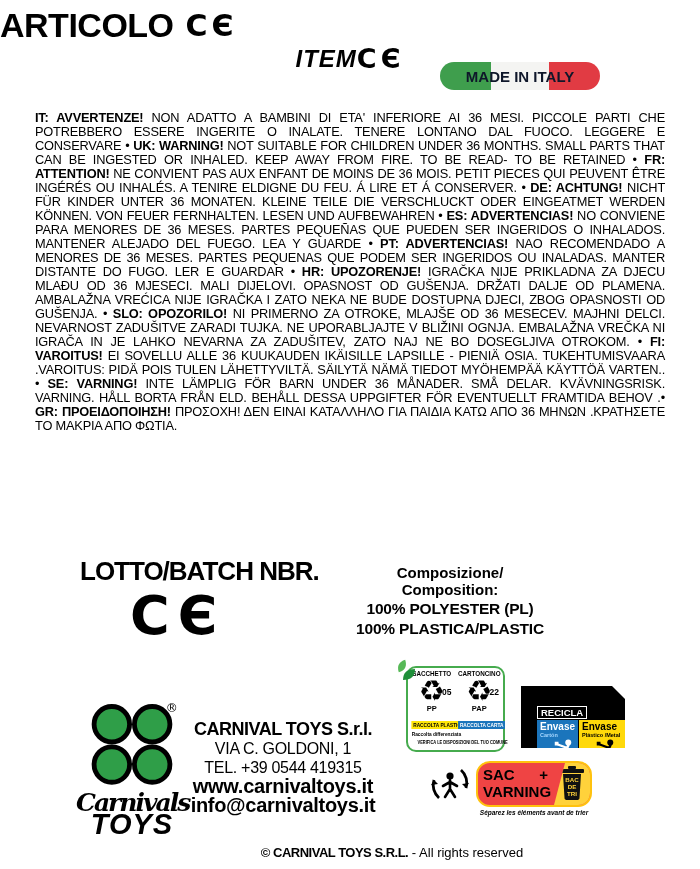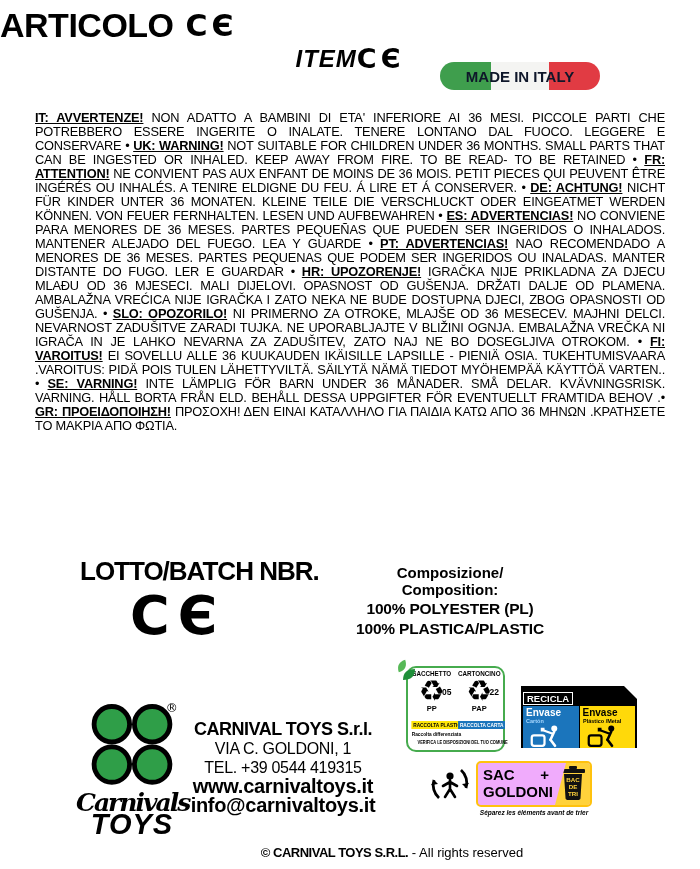--- a/index.html
+++ b/index.html
@@ -21,21 +21,21 @@
   .miti .st { height:100%; }
   .miti .g { width:32%; background:#3f9e4d; }
   .miti .w { width:36%; background:#f4f4f2; }
   .miti .r { width:32%; background:#e13b43; }
   .miti-text { position:absolute; inset:0; display:flex; align-items:center; justify-content:center;
                font-size:15px; font-weight:800; letter-spacing:0; color:#0f172a; }
 
   
   .warnings { position:absolute; left:35px; top:111px; width:630px; margin:0;
               font-size:12.8px; line-height:14px; letter-spacing:-0.2px; text-align:justify; }
-  .warnings b { font-weight:700;text-decoration:underline; }
+  .warnings b { font-weight:700; }
 
   
   .batch-label { position:absolute; left:80px; top:556px; font-size:26px; font-weight:800; letter-spacing:-1px; white-space:nowrap; }
   .batch-ce { position:absolute; left:130px; top:584px; font-size:54px; letter-spacing:8px; }
   .composition { position:absolute; left:352px; top:564px; width:196px; text-align:center; }
   .comp-title { font-size:15px; font-weight:800; }
   .comp-line { font-size:15.5px; font-weight:800; margin-top:2px; letter-spacing:-0.2px; }
 
   
   .eco { position:absolute; left:406px; top:666px; width:99px; height:86px; background:#fff;
@@ -51,23 +51,23 @@
   .eco-tag { display:inline-block; font-size:5.2px; font-weight:700; padding:1px 2px; white-space:nowrap;
              transform:scaleX(0.92); transform-origin:center; }
   .tag-yellow { background:#ffe60a; color:#000; }
   .tag-blue { background:#1b75bc; color:#fff; }
   .eco-sub { font-size:5.2px; font-weight:700; text-align:left; padding-left:3px; white-space:nowrap;
              transform:scaleX(0.92); transform-origin:left; }
   .eco-footer { font-size:5px; font-weight:700; white-space:nowrap; transform:scaleX(0.8);
                 transform-origin:center; margin-top:2px; }
 
   
-  .recicla { position:absolute; left:521px; top:686px; width:116px; height:62px; background:#000;
+  .recicla { position:absolute; left:521px; top:686px; width:104px; height:62px; background:#000;
              clip-path:polygon(0 0, calc(100% - 13px) 0, 100% 13px, 100% 100%, 0 100%);
-             padding:2px; box-sizing:border-box; }
+             padding:16px; box-sizing:border-box; }
   .recicla-head { display:inline-block; color:#fff; font-size:9.5px; font-weight:700;
                   border:1px solid #fff; padding:0 3px; line-height:11px; margin-bottom:1px; }
   .recicla-cells { display:flex; height:44px; gap:1px; }
   .cell { flex:1; position:relative; padding:1px 3px; box-sizing:border-box; }
   .cell-blue { background:#1b75bc; color:#fff; }
   .cell-yellow { background:#ffd90a; color:#000; }
   .cell-title { font-size:10px; font-weight:700; }
   .cell-sub { font-size:5.8px; font-weight:700; white-space:nowrap; transform:scaleX(0.95); transform-origin:left; }
   .cell-blue .cell-sub { color:#a8d8ff; }
   .tidyman { position:absolute; left:3px; bottom:2px; }
@@ -78,22 +78,22 @@
              margin-top:-12px; letter-spacing:-2px; }
   .script2 { font-family:Liberation Sans, sans-serif; font-style:italic; font-weight:700; font-size:29px;
              margin-top:-9px; letter-spacing:1px; }
   .address { position:absolute; left:178px; top:719px; width:210px; text-align:center; }
   .co-name { font-size:18px; font-weight:800; white-space:nowrap; letter-spacing:-0.5px; }
   .co-line { font-size:16px; line-height:18.5px; white-space:nowrap; letter-spacing:-0.3px; }
   .co-web  { font-size:20px; font-weight:800; line-height:19px; white-space:nowrap; letter-spacing:-0.3px; }
 
   
   .triman { position:absolute; left:430px; top:764px; }
-  .sac { position:absolute; left:476px; top:761px; width:116px; height:46px; background:#f0abfc;
-         border:2.5px solid #ffc20e; border-radius:5px; display:flex; overflow:hidden; box-sizing:border-box; }
+  .sac { position:absolute; left:476px; top:761px; width:116px; height:46px; background:#ef4444;
+         border:2.5px solid #ffc20e; border-radius:14px; display:flex; overflow:hidden; box-sizing:border-box; }
   .sac-text { flex:1; padding:3px 2px 0 5px; font-weight:800; font-size:15px; line-height:17px; letter-spacing:0; }
   .sac-row { display:flex; justify-content:space-between; padding-right:4px; }
   .sac-bin { width:36px; background:#ffd23b; clip-path:polygon(11px 0, 100% 0, 100% 100%, 0 100%);
              display:flex; align-items:center; justify-content:center; }
   .sac-caption { position:absolute; left:476px; top:809px; width:116px; text-align:center;
                  font-size:6.5px; font-weight:700; font-style:italic; white-space:nowrap; }
 
   
   .copyright { position:absolute; left:0; top:845px; width:700px; text-align:center; font-size:13px;padding-left:42px; }
   .copyright b { letter-spacing:-0.5px; }
@@ -221,21 +221,21 @@
     <path d="M9,34 A17,17 0 0 1 4,16" stroke="#000" stroke-width="2.8" fill="none"></path>
     <path d="M4,16 L1,21 L8,20 Z" fill="#000"></path>
   </svg>
 
   <div class="sac">
     <div class="sac-text">
       <div class="sac-row">
         <span>SAC</span>
         <span class="plus">+</span>
       </div>
-      <div>GOLDONI</div>
+      <div>VARNING</div>
     </div>
     <div class="sac-bin">
       <svg width="26" height="36" viewBox="0 0 26 36">
         <rect x="9" y="0" width="8" height="3" rx="1" fill="#111"></rect>
         <rect x="1" y="3" width="24" height="4" rx="1" fill="#111"></rect>
         <path d="M4,8 L22,8 L20.5,32 Q20.5,34 17.5,34 L8.5,34 Q5.5,34 5.5,32 Z" fill="#111"></path>
         <text x="13" y="16" text-anchor="middle" font-size="6.2" font-weight="bold" font-family="Liberation Sans" fill="#ffd23b">BAC</text>
         <text x="13" y="23" text-anchor="middle" font-size="6.2" font-weight="bold" font-family="Liberation Sans" fill="#ffd23b">DE</text>
         <text x="13" y="30" text-anchor="middle" font-size="6.2" font-weight="bold" font-family="Liberation Sans" fill="#ffd23b">TRI</text>
       </svg>

